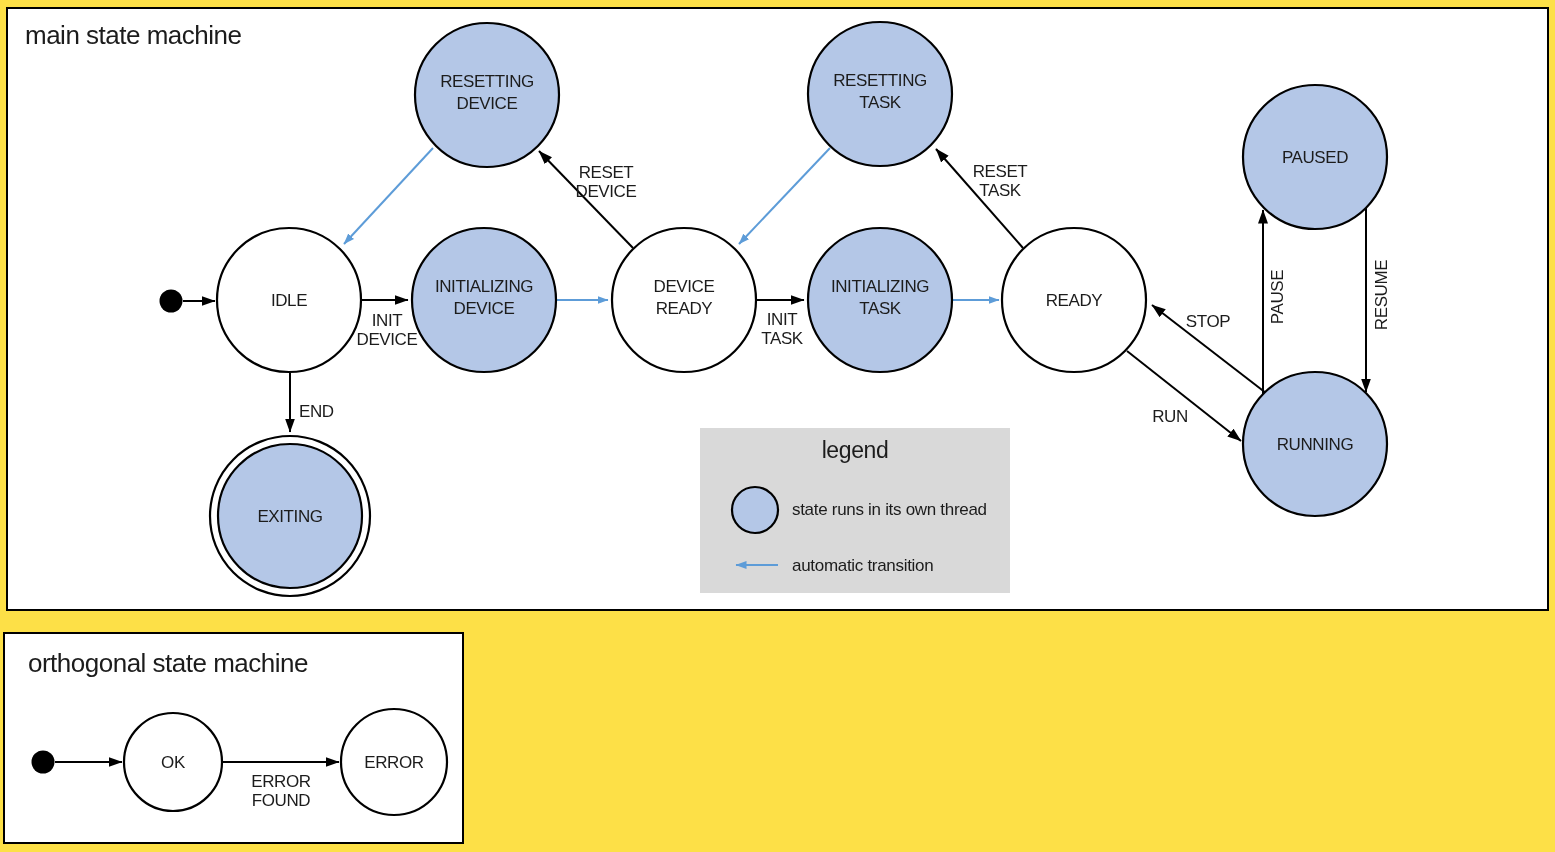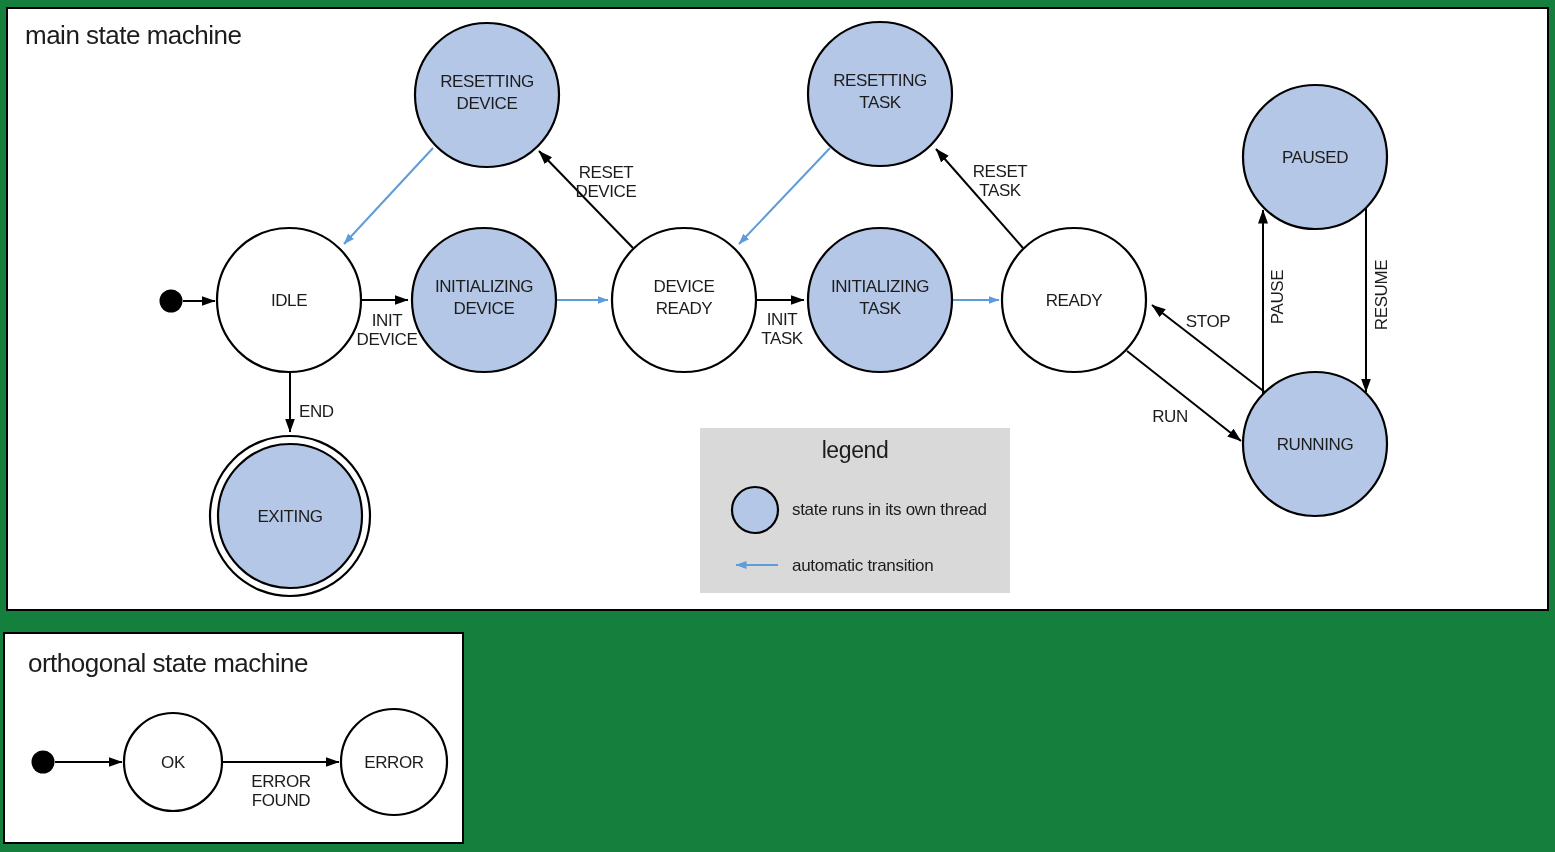--- a/index.html
+++ b/index.html
@@ -1,17 +1,17 @@
 <!DOCTYPE html>
 <html><head>
 <meta charset="utf-8">
 <style>
   html,body{margin:0;padding:0;background:#ffffff;}
   body{font-family:"Liberation Sans",sans-serif;}
-  #stage{position:relative;width:1555px;height:852px;background:#15803d;overflow:hidden;}
+  #stage{position:relative;width:1555px;height:852px;background:#fde047;overflow:hidden;}
   svg{display:block;}
   text{fill:#1c1c1c;}
   .machine-title{font-size:26px;letter-spacing:-0.5px;}
   .legend-title{font-size:23px;letter-spacing:-0.4px;}
   .legend-item-text{font-size:17px;letter-spacing:-0.3px;}
   .state-label{font-size:17px;letter-spacing:-0.4px;}
   .edge-label{font-size:17px;letter-spacing:-0.4px;}
 </style>
 </head>
 <body>

